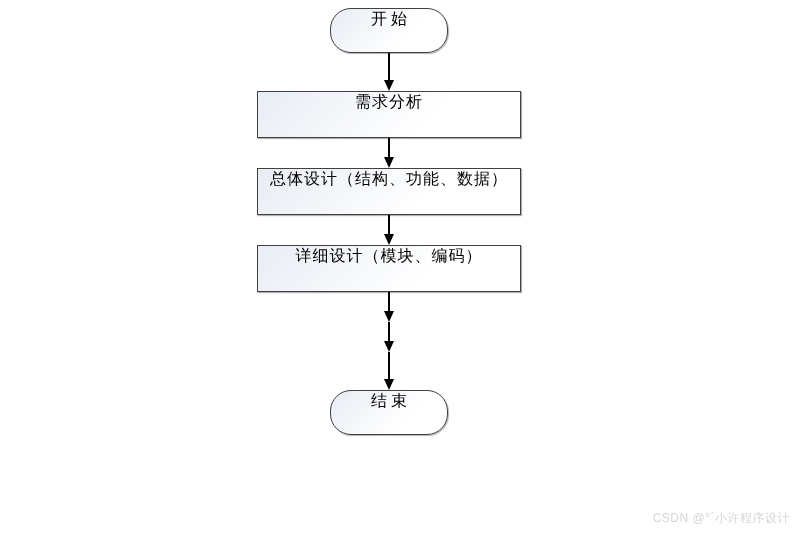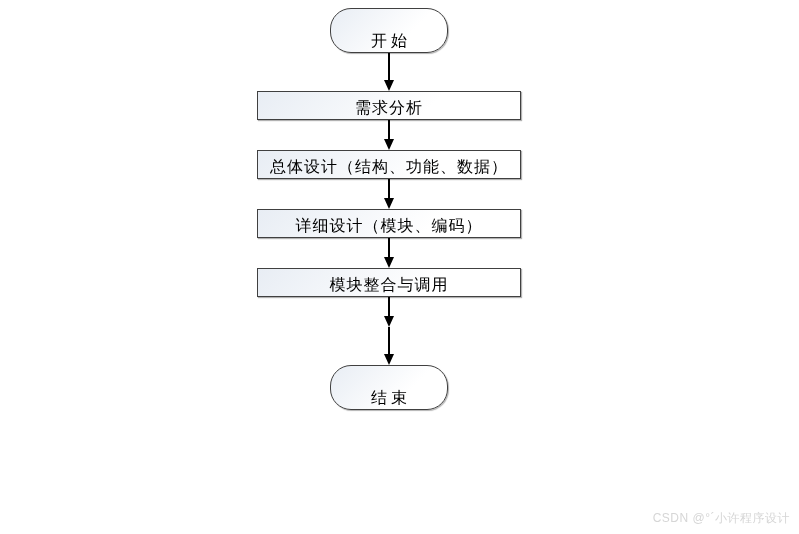--- a/index.html
+++ b/index.html
@@ -17,33 +17,33 @@
   .flow {
     position: absolute;
     left: 257px; top: 8px;
     width: 264px;
     display: flex;
     flex-direction: column;
     align-items: center;
   }
   .node {
     display: flex;
-    align-items: flex-end;
+    align-items: flex-start;
     justify-content: center;
     background: linear-gradient(135deg, var(--fill-top, #e8edf4) 0%, var(--fill-bottom, #ffffff) 65%);
     border: 1.5px solid var(--border, #404040);
     box-shadow: 1px 1px 1px rgba(0,0,0,0.30);
     color: var(--text, #000000);
     font-size: 16px;
     letter-spacing: 1px;
     white-space: nowrap;
   }
   .node.process {
     width: 264px;
-    height: 29px;
+    height: 47px;
   }
   .node.terminator {
     width: 118px;
     height: 45px;
     border-radius: 21px;
     letter-spacing: 4px;
   }
   .node.terminator span { padding-left: 4px; } 
   .connector {
     display: flex;
@@ -101,23 +101,20 @@
         <div class="arrow-line"></div>
         <div class="arrow-head"></div>
       </div>
       <div class="node process">
         <span>详细设计（模块、编码）</span>
       </div>
       <div class="connector gap-md">
         <div class="arrow-line"></div>
         <div class="arrow-head"></div>
       </div>
-      <div class="node process">
-        <span>模块整合与调用</span>
-      </div>
       <div class="connector gap-md">
         <div class="arrow-line"></div>
         <div class="arrow-head"></div>
       </div>
       <div class="connector gap-lg">
         <div class="arrow-line"></div>
         <div class="arrow-head"></div>
       </div>
       <div class="node terminator">
         <span>结束</span>

